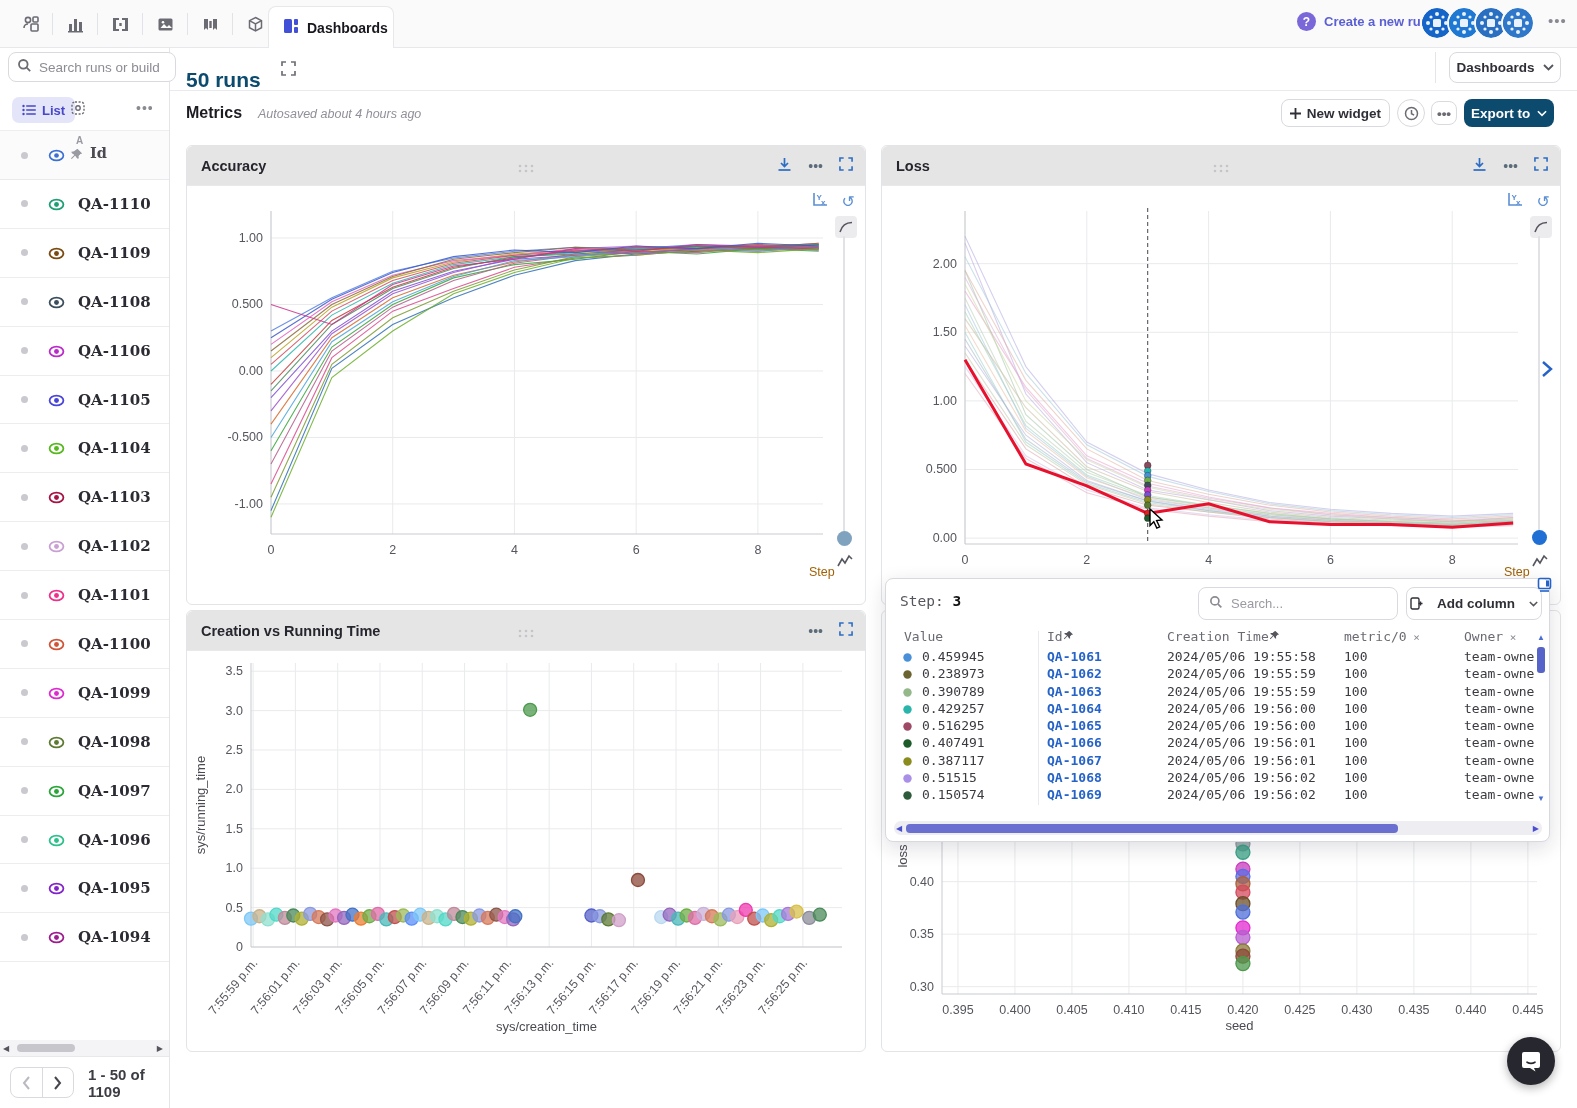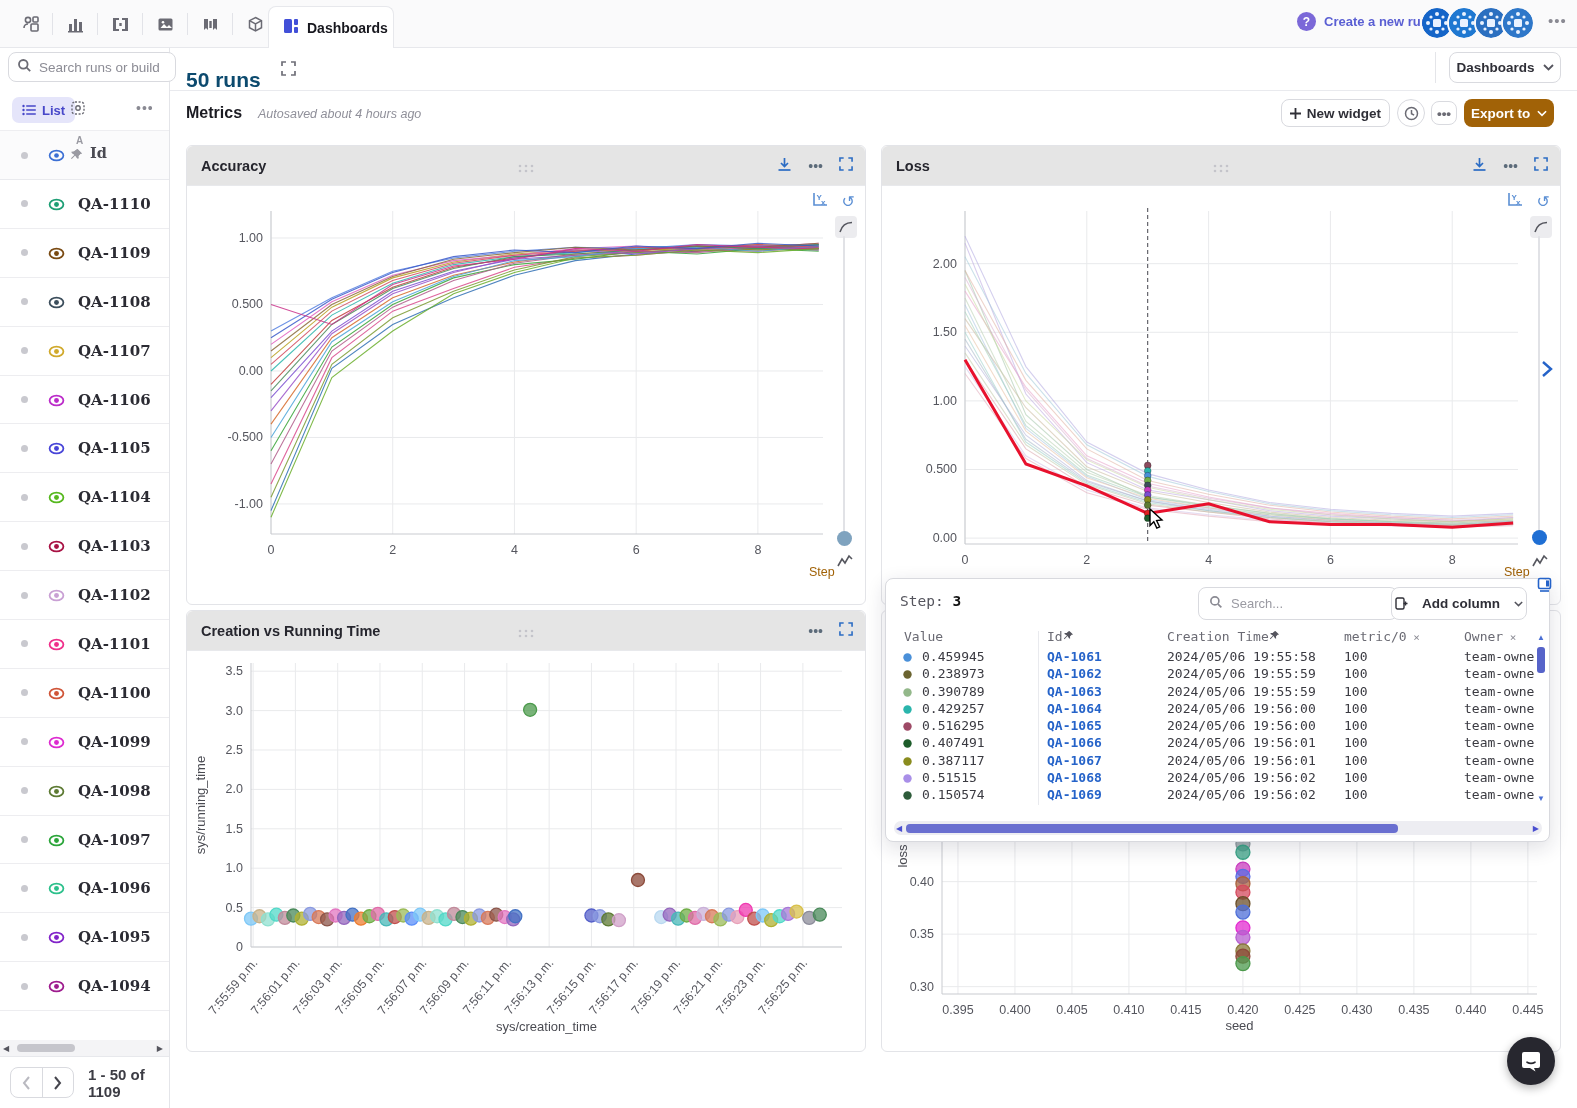--- a/index.html
+++ b/index.html
@@ -63,21 +63,21 @@
              background:#fff; display:flex; align-items:center; justify-content:center; gap:8px;
              font-size:13.5px; font-weight:bold; color:#2f2f37; }
   .hdr-border { left:170px; top:90px; width:1407px; height:1px; background:#e9eaee; }
   .metrics-lbl { left:186px; top:104px; font-size:16px; font-weight:bold; color:#1b1b22; }
   .autosaved { left:258px; top:107px; font-size:12.5px; font-style:italic; color:#90909a; }
   .btn { border:1px solid #d9dadf; border-radius:8px; background:#fff; display:flex; align-items:center;
          justify-content:center; font-size:13.5px; font-weight:bold; color:#2f2f37; cursor:pointer; }
   .new-widget { left:1281px; top:99px; width:109px; height:28px; gap:6px; }
   .clock-btn { left:1397px; top:99px; width:28px; height:28px; border-radius:50%; }
   .more-btn { left:1431px; top:101px; width:26px; height:24px; color:#6b6b74; }
-  .export-btn { left:1464px; top:99px; width:90px; height:28px; background:#a16207; border:none;
+  .export-btn { left:1464px; top:99px; width:90px; height:28px; background:#0c4a6e; border:none;
                 color:#fff; gap:7px; }
 
   
   .card { background:#fff; border:1px solid #e3e4e8; border-radius:6px; }
   .card-head { height:40px; background:#e5e5e5; border-bottom:1px solid #e8e9ec;
                border-radius:6px 6px 0 0; position:relative; display:flex; align-items:center; }
   .card-title { margin-left:14px; font-size:14.5px; font-weight:bold; color:#26262e; }
   .handle { position:absolute; left:50%; top:13px; transform:translateX(-50%); }
   .head-icons { position:absolute; right:12px; top:0; height:40px; display:flex; align-items:center; gap:16px; }
   .chart-tools { position:absolute; right:10px; top:46px; display:flex; gap:12px; align-items:center; }
@@ -94,21 +94,21 @@
   .tip-panel { left:885px; top:578px; width:665px; height:264px; background:#fff;
                border:1px solid #d8d9de; border-radius:8px; box-shadow:0 6px 20px rgba(30,30,60,.14); z-index:30; }
   .tip-step { position:absolute; left:14px; top:14px; font-family:"DejaVu Sans Mono",monospace;
               font-size:14.5px; color:#55555e; }
   .tip-step b { color:#111; }
   .tip-search { position:absolute; left:312px; top:8px; width:200px; height:33px; border:1px solid #d9dadf;
                 border-radius:8px; display:flex; align-items:center; gap:8px; padding-left:10px; }
   .tip-search input { border:none; outline:none; width:140px; font-size:13px; color:#3a3a42;
                       font-family:"Liberation Sans",sans-serif; }
   .tip-search input::placeholder { color:#9a9aa2; }
-  .addcol { position:absolute; left:505px; top:8px; width:136px; height:33px; gap:14px; }
+  .addcol { position:absolute; left:520px; top:8px; width:136px; height:33px; gap:14px; }
   .tip-table { position:absolute; left:0; top:50px; width:648px; height:176px; overflow:hidden;
                font-family:"DejaVu Sans Mono",monospace; font-size:13px; }
   .tip-cols { position:relative; height:20px; color:#6a6a73; }
   .tip-row { position:relative; height:17.3px; color:#3a3a41;padding-left:45px; }
   .tcell { position:absolute; white-space:nowrap; }
   .c-val { left:36px; } .c-id { left:161px; font-weight:bold; color:#2563c9; }
   .c-time { left:281px; } .c-metric { left:458px; } .c-owner { left:578px; width:70px; overflow:hidden; }
   .col-div { position:absolute; left:152px; top:52px; width:1px; height:174px; background:#e9eaee; }
   .vscroll { position:absolute; left:649px; top:52px; width:12px; height:174px; }
   .vthumb { position:absolute; left:2px; top:16px; width:8px; height:26px; background:#5663c9; border-radius:3px; }
@@ -316,28 +316,20 @@
           </svg></span>
         <span class="run-id">QA-1109</span>
       </div>
       <div class="run-row">
         <span class="run-dot"></span>
         <span class="run-eye"><svg width="17" height="17" viewBox="0 0 16 16">
             <ellipse cx="8" cy="8" rx="6.5" ry="4.6" fill="none" stroke="#3c4e5c" stroke-width="1.7"></ellipse>
             <circle cx="8" cy="8" r="2.3" fill="#3c4e5c"></circle>
           </svg></span>
         <span class="run-id">QA-1108</span>
-      </div>
-      <div class="run-row">
-        <span class="run-dot"></span>
-        <span class="run-eye"><svg width="17" height="17" viewBox="0 0 16 16">
-            <ellipse cx="8" cy="8" rx="6.5" ry="4.6" fill="none" stroke="#d0a92b" stroke-width="1.7"></ellipse>
-            <circle cx="8" cy="8" r="2.3" fill="#d0a92b"></circle>
-          </svg></span>
-        <span class="run-id">QA-1107</span>
       </div>
       <div class="run-row">
         <span class="run-dot"></span>
         <span class="run-eye"><svg width="17" height="17" viewBox="0 0 16 16">
             <ellipse cx="8" cy="8" rx="6.5" ry="4.6" fill="none" stroke="#bb2bc9" stroke-width="1.7"></ellipse>
             <circle cx="8" cy="8" r="2.3" fill="#bb2bc9"></circle>
           </svg></span>
         <span class="run-id">QA-1106</span>
       </div>
       <div class="run-row">

